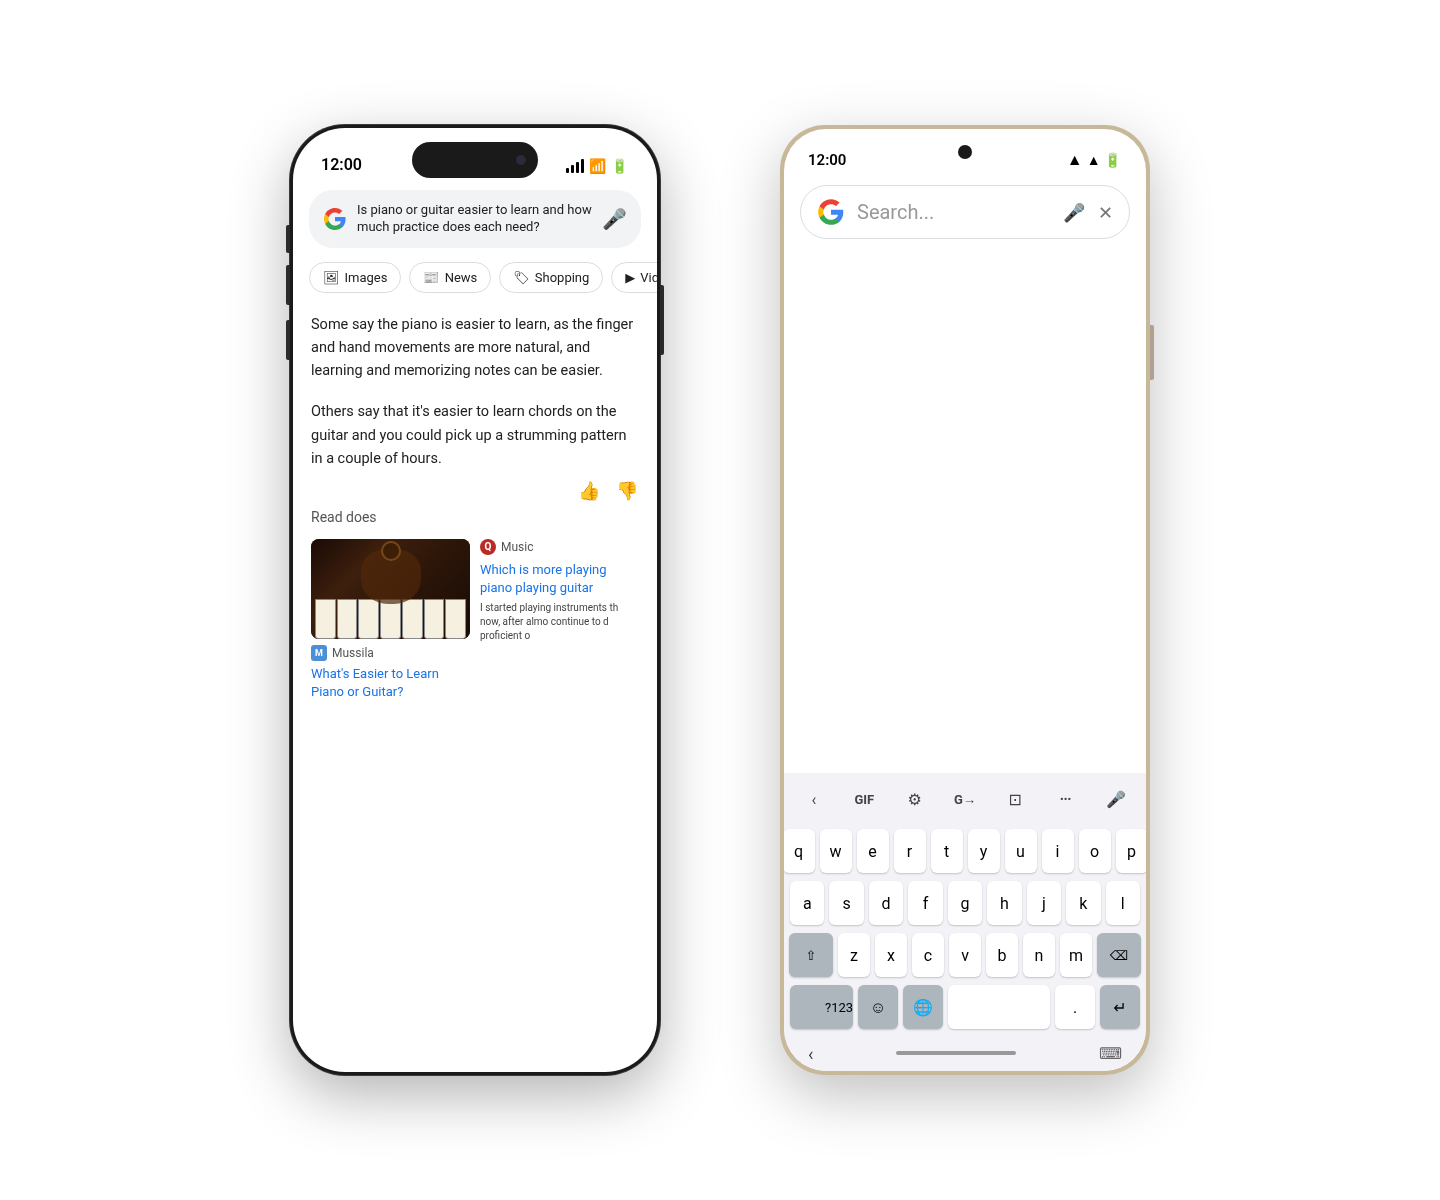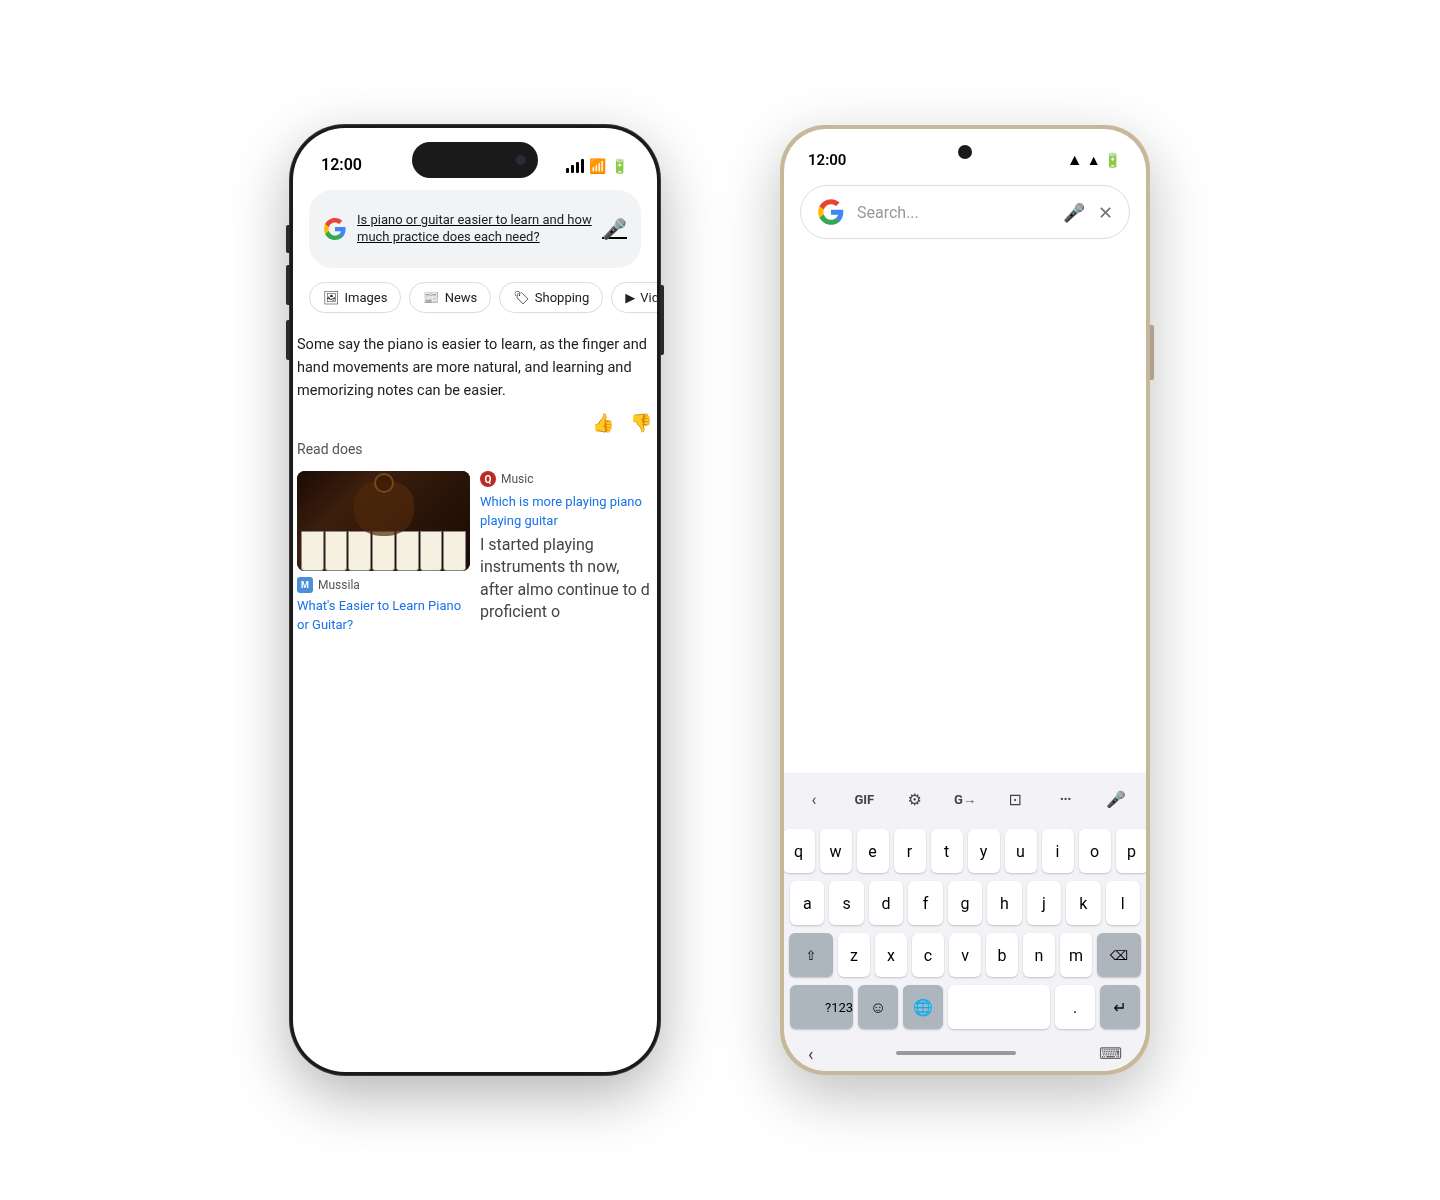--- a/index.html
+++ b/index.html
@@ -123,23 +123,22 @@
 
     
     .iphone-search-area {
       padding: 8px 16px 10px;
     }
     .iphone-search-box {
       display: flex;
       align-items: center;
       background: #f1f3f4;
       border-radius: 24px;
-      padding: 22px 14px;
+      padding: 12px 14px;
       gap: 10px;
-      text-decoration: underline;
     }
     .search-text-query {
       flex: 1;
       font-size: 13px;
       color: #202124;
       line-height: 1.3;
     }
     .mic-icon-blue {
       color: #4285f4;
       font-size: 20px;
@@ -161,21 +160,21 @@
       border: 1.5px solid #dadce0;
       border-radius: 20px;
       font-size: 13px;
       color: #202124;
       white-space: nowrap;
       background: #fff;
     }
 
     
     .iphone-content {
-      padding: 12px 4px;
+      padding: 12px 18px;
       overflow: hidden;
     }
     .content-paragraph {
       font-size: 14.5px;
       color: #202124;
       line-height: 1.6;
       margin-bottom: 18px;
     }
     .thumbs-row {
       display: flex;
@@ -240,21 +239,21 @@
     .source-name {
       font-size: 12px;
       color: #555;
     }
     .source-title {
       font-size: 13px;
       color: #1a73e8;
       line-height: 1.4;
     }
     .source-snippet {
-      font-size: 16px;
+      font-size: 10px;
       color: #444;
       line-height: 1.4;
       margin-top: 4px;
     }
     .quora-logo {
       width: 16px;
       height: 16px;
       background: #b92b27;
       border-radius: 50%;
       display: flex;
@@ -330,21 +329,21 @@
     .android-search-box {
       display: flex;
       align-items: center;
       border: 1px solid #dadce0;
       border-radius: 28px;
       padding: 12px 16px;
       gap: 12px;
     }
     .android-search-text {
       flex: 1;
-      font-size: 16px;
+      font-size: 20px;
       color: #999;
     }
     .android-search-right {
       display: flex;
       gap: 12px;
       align-items: center;
     }
     .android-mic {
       color: #4285f4;
       font-size: 18px;
@@ -540,20 +539,21 @@
         <span>Shopping</span>
       </div>
       <div class="filter-tab">
         <span>▶</span>
         <span>Vide</span>
       </div>
     </div>
 
     <div class="iphone-content">
       <p class="content-paragraph">Some say the piano is easier to learn, as the finger and hand movements are more natural, and learning and memorizing notes can be easier.</p>
+      <p class="content-paragraph">Others say that it's easier to learn chords on the guitar and you could pick up a strumming pattern in a couple of hours.</p>
       <div class="thumbs-row">
         <span class="thumb-icon">👍</span>
         <span class="thumb-icon">👎</span>
       </div>
       <div class="read-more">Read does</div>
 
       <div class="source-cards">
 
         <div class="source-card">
           <div class="source-card-img">

